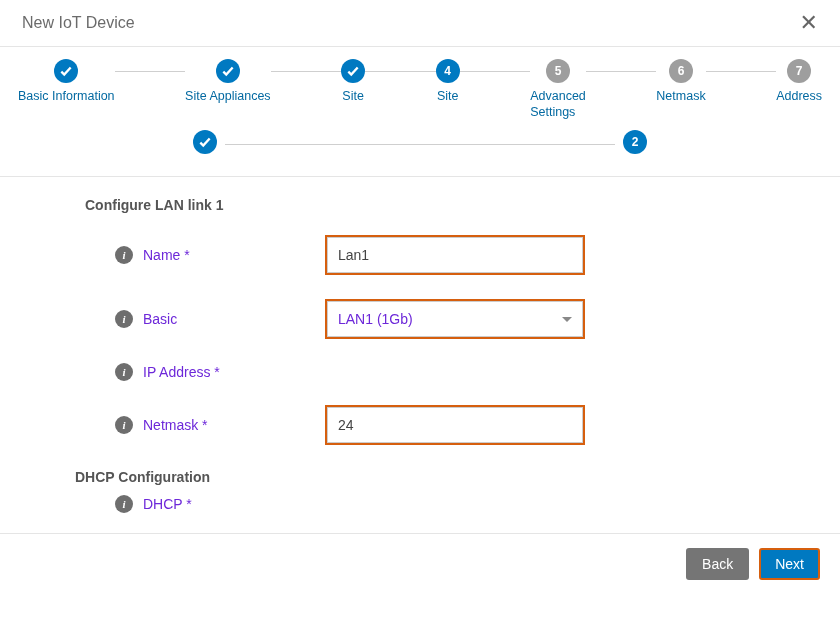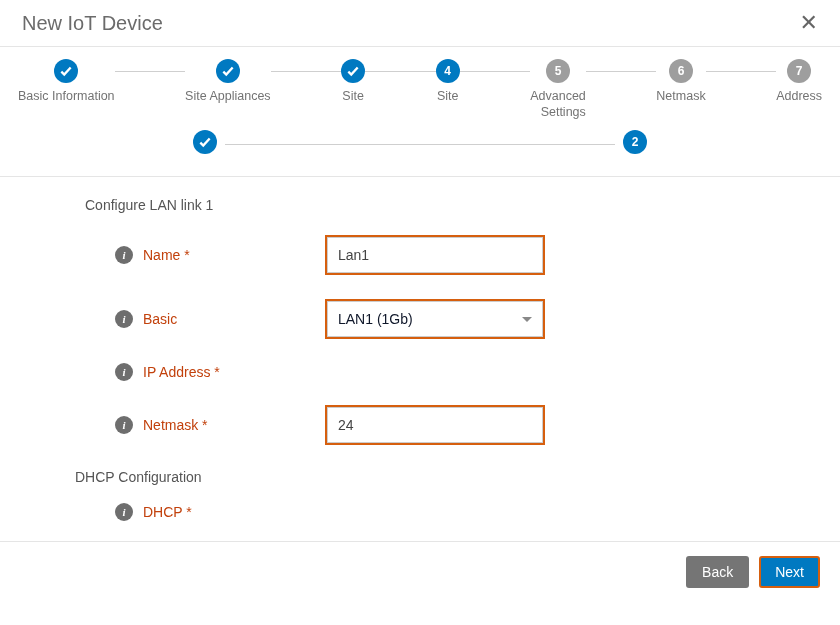--- a/index.html
+++ b/index.html
@@ -12,21 +12,21 @@
       font-size: 14px;
     }
     .dialog-header {
       display: flex;
       justify-content: space-between;
       align-items: center;
       padding: 10px 22px 10px 22px;
       border-bottom: 1px solid #e5e5e5;
     }
     .dialog-title {
-      font-size: 20px;
+      font-size: 16px;
       font-weight: 300;
       color: #6b6b6b;
     }
     .close-btn {
       font-size: 22px;
       color: #666;
       cursor: pointer;
       background: none;
       border: none;
       font-weight: 300;
@@ -54,22 +54,22 @@
       font-size: 12px;
       font-weight: 600;
       color: #fff;
       margin-bottom: 6px;
     }
     .step-done { background: #0079c1; }
     .step-active { background: #0079c1; }
     .step-future { background: #9e9e9e; }
     .step-label {
       font-size: 12.5px;
-      color: #737373;
-      text-align: right;
+      color: #0369a1;
+      text-align: left;
       white-space: nowrap;
       line-height: 1.25;
     }
     .step-connector {
       flex: 1 1 auto;
       height: 1px;
       background: #cfcfcf;
       margin-top: 12px;
     }
     .check-svg { width: 14px; height: 14px; }
@@ -88,21 +88,21 @@
       margin: 0 8px;
       margin-top: -2px;
     }
     .form-area {
       padding: 20px 20px 10px 85px;
     }
     .section-heading {
       font-size: 14px;
       color: #555;
       margin-bottom: 22px;
-      font-weight: 400;
+      font-weight: 700;
     }
     .form-row {
       display: flex;
       align-items: center;
       margin-bottom: 24px;
     }
     .label-cell {
       width: 240px;
       display: flex;
       align-items: center;
@@ -120,53 +120,53 @@
       flex: 0 0 auto;
     }
     .info-icon-i {
       color: #fff;
       font-family: Georgia, serif;
       font-style: italic;
       font-weight: bold;
       font-size: 11px;
       line-height: 1;
     }
-    .field-label { color: #c2410c; }
-    .input-cell { width: 220px; }
+    .field-label { color: #6d28d9; }
+    .input-cell { width: 260px; }
     .highlight-box {
       border: 2px solid #d65f0e;
       padding: 0;
     }
     .text-input {
       width: 100%;
       border: 1px solid #ccc;
       padding: 9px 10px;
       font-size: 14px;
       color: #444;
       outline: none;
     }
     .select-box {
       width: 100%;
       border: 1px solid #ccc;
       padding: 9px 10px;
       font-size: 14px;
-      color: #0f172a;
+      color: #6d28d9;
       display: flex;
       justify-content: space-between;
       align-items: center;
       background: #fff;
       cursor: pointer;
     }
     .caret-down {
       width: 0; height: 0;
       border-left: 5px solid transparent;
       border-right: 5px solid transparent;
       border-top: 5px solid #888;
     }
-    .dhcp-heading { margin-top: 6px; margin-bottom: 18px; }
+    .dhcp-heading { margin-top: 6px; margin-bottom: 10px; }
     .footer {
       border-top: 1px solid #e5e5e5;
       padding: 14px 20px;
       display: flex;
       justify-content: flex-end;
       gap: 10px;
     }
     .btn {
       border: none;
       border-radius: 3px;

